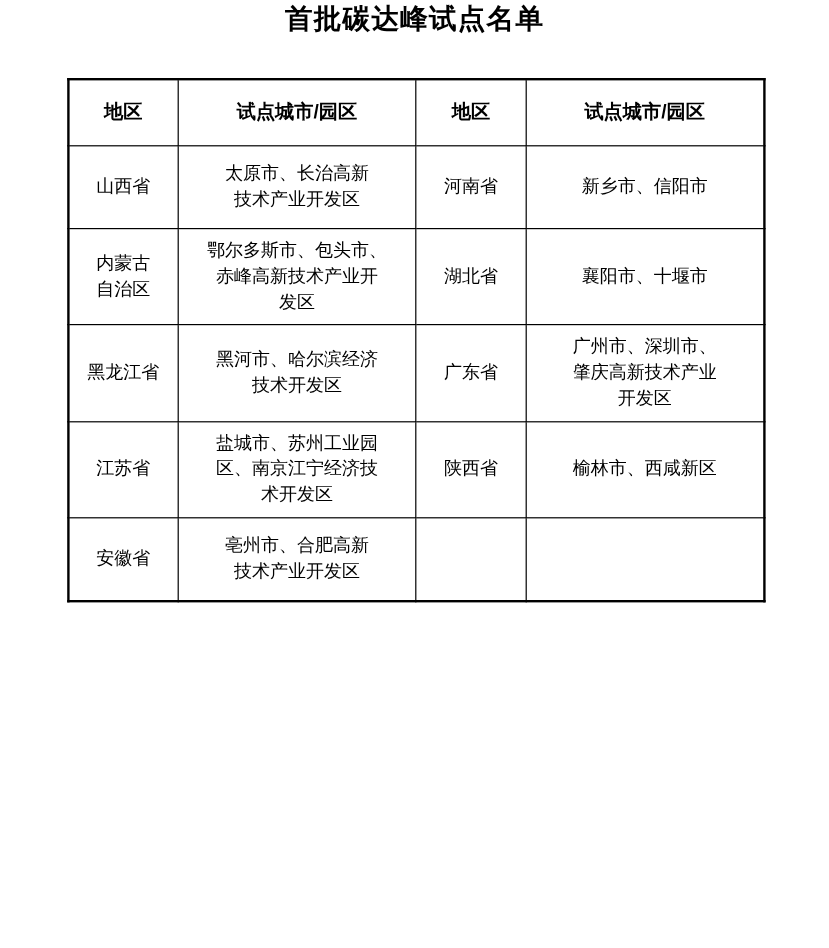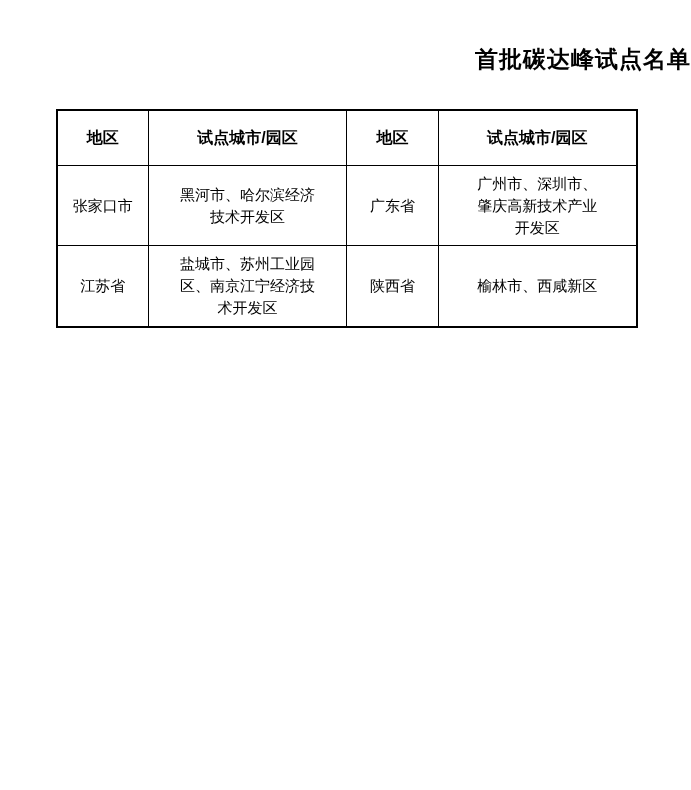--- a/index.html
+++ b/index.html
@@ -14,25 +14,24 @@
     color: #000000;
     overflow: hidden;
   }
   .page {
     width: 691px;
     height: 790px;
     position: relative;
     box-sizing: border-box;
   }
   .doc-title {
-    text-align: right;
+    text-align: center;
     font-size: 23px;
     font-weight: bold;
     letter-spacing: 1px;
-    margin-top: 44px;
     margin-bottom: 0;
     font-family: "Liberation Sans", "DejaVu Sans", sans-serif;
   }
   .table-wrap {
     margin: 34px auto 0 auto;
     width: 580px;
   }
   table.data-table {
     border-collapse: collapse;
     width: 100%;
@@ -88,21 +87,53 @@
         <tr>
           <th>地区</th>
           <th>试点城市/园区</th>
           <th>地区</th>
           <th>试点城市/园区</th>
         </tr>
       </thead>
       <tbody>
         <tr>
           <td>
-              <span class="cell-text">张家口市</span>
+              <span class="cell-text">山西省</span>
+            </td>
+          <td>
+              <span class="cell-text">太原市、长治高新
+技术产业开发区</span>
+            </td>
+          <td>
+              <span class="cell-text">河南省</span>
+            </td>
+          <td>
+              <span class="cell-text">新乡市、信阳市</span>
+            </td>
+        </tr>
+        <tr>
+          <td>
+              <span class="cell-text">内蒙古
+自治区</span>
+            </td>
+          <td>
+              <span class="cell-text">鄂尔多斯市、包头市、
+赤峰高新技术产业开
+发区</span>
+            </td>
+          <td>
+              <span class="cell-text">湖北省</span>
+            </td>
+          <td>
+              <span class="cell-text">襄阳市、十堰市</span>
+            </td>
+        </tr>
+        <tr>
+          <td>
+              <span class="cell-text">黑龙江省</span>
             </td>
           <td>
               <span class="cell-text">黑河市、哈尔滨经济
 技术开发区</span>
             </td>
           <td>
               <span class="cell-text">广东省</span>
             </td>
           <td>
               <span class="cell-text">广州市、深圳市、
@@ -119,17 +150,32 @@
 区、南京江宁经济技
 术开发区</span>
             </td>
           <td>
               <span class="cell-text">陕西省</span>
             </td>
           <td>
               <span class="cell-text">榆林市、西咸新区</span>
             </td>
         </tr>
+        <tr>
+          <td>
+              <span class="cell-text">安徽省</span>
+            </td>
+          <td>
+              <span class="cell-text">亳州市、合肥高新
+技术产业开发区</span>
+            </td>
+          <td class="empty-cell">
+              <span class="cell-text"></span>
+            </td>
+          <td class="empty-cell">
+              <span class="cell-text"></span>
+            </td>
+        </tr>
       </tbody>
     </table>
   </div>
 
 </div>
 
 </body></html>

